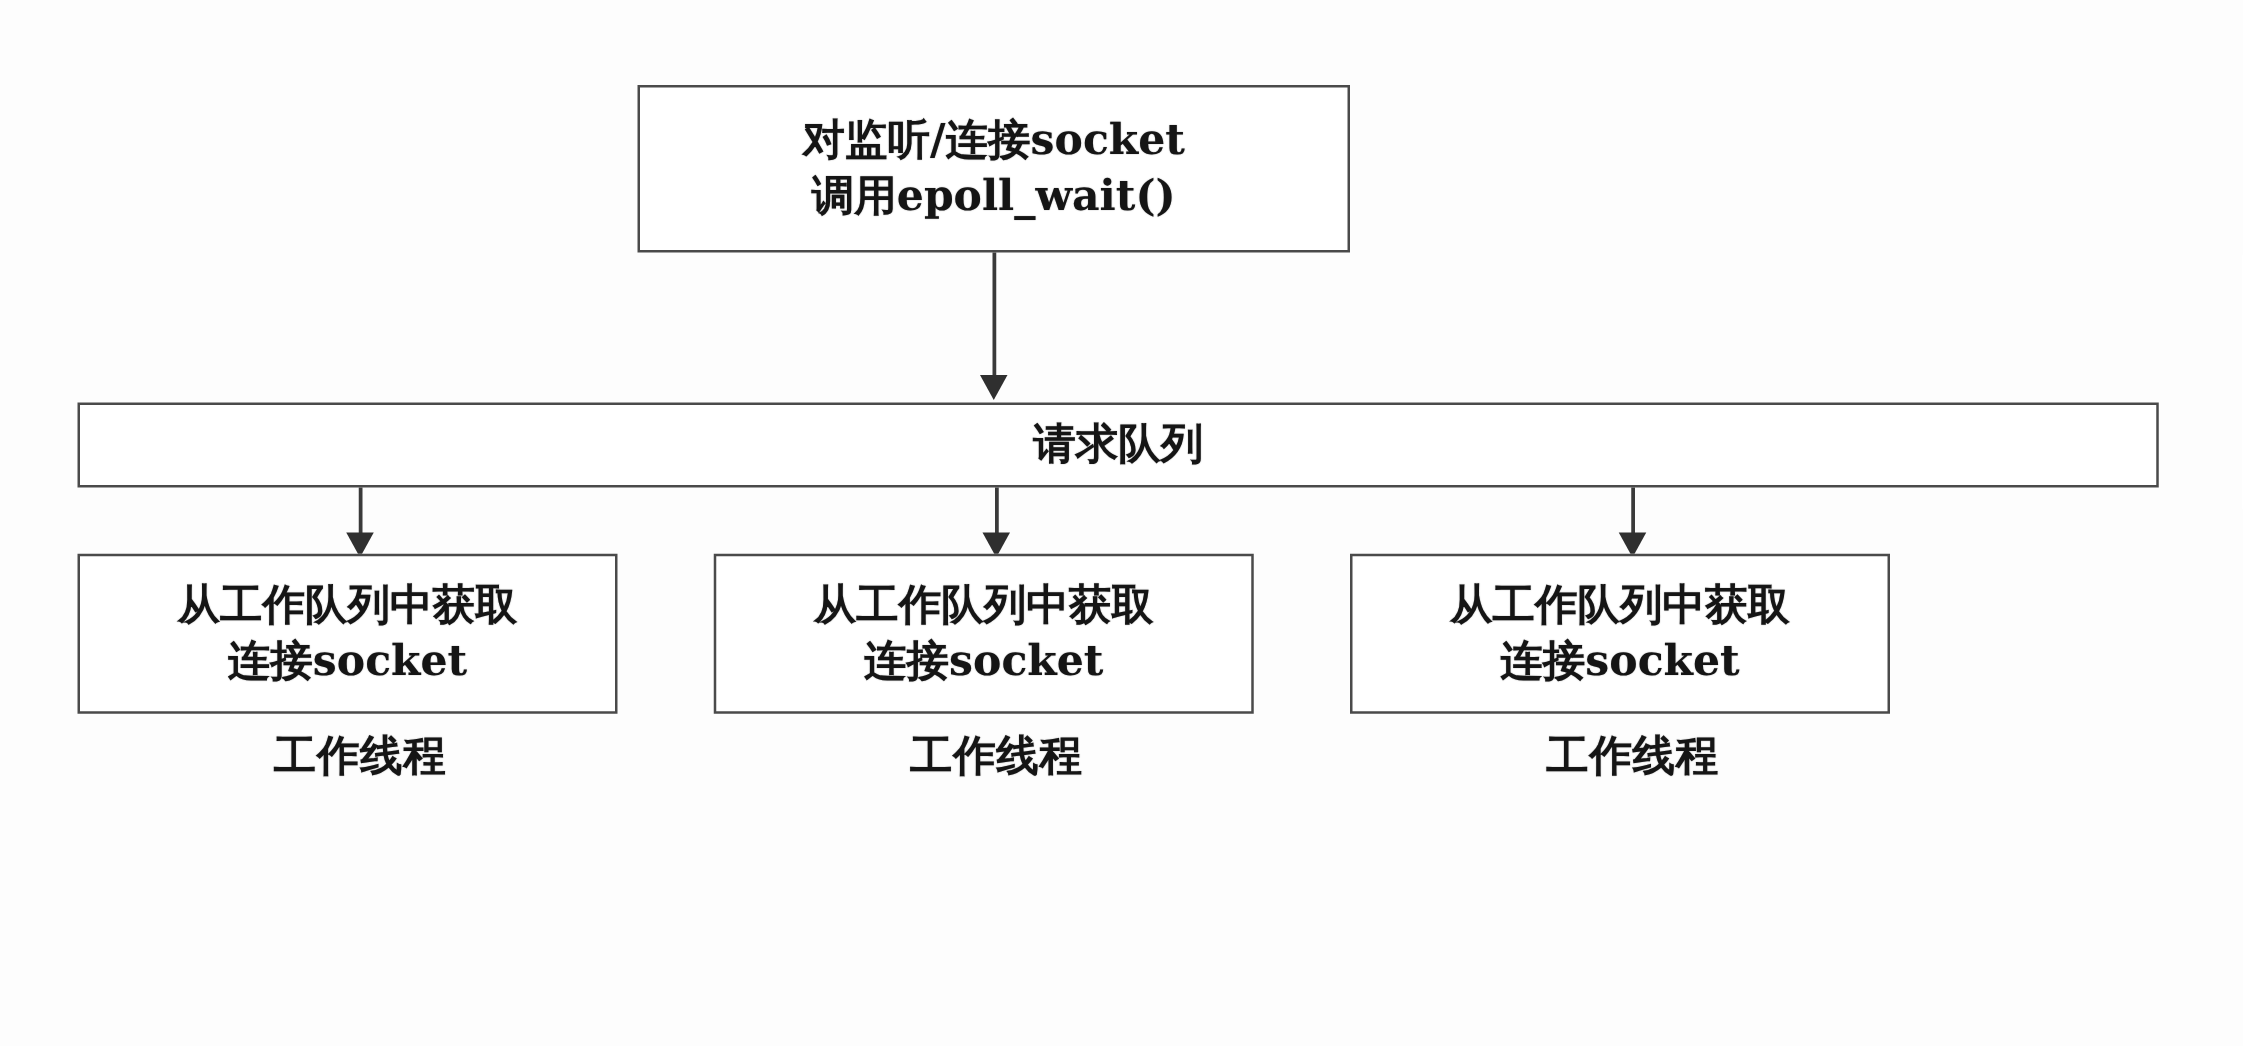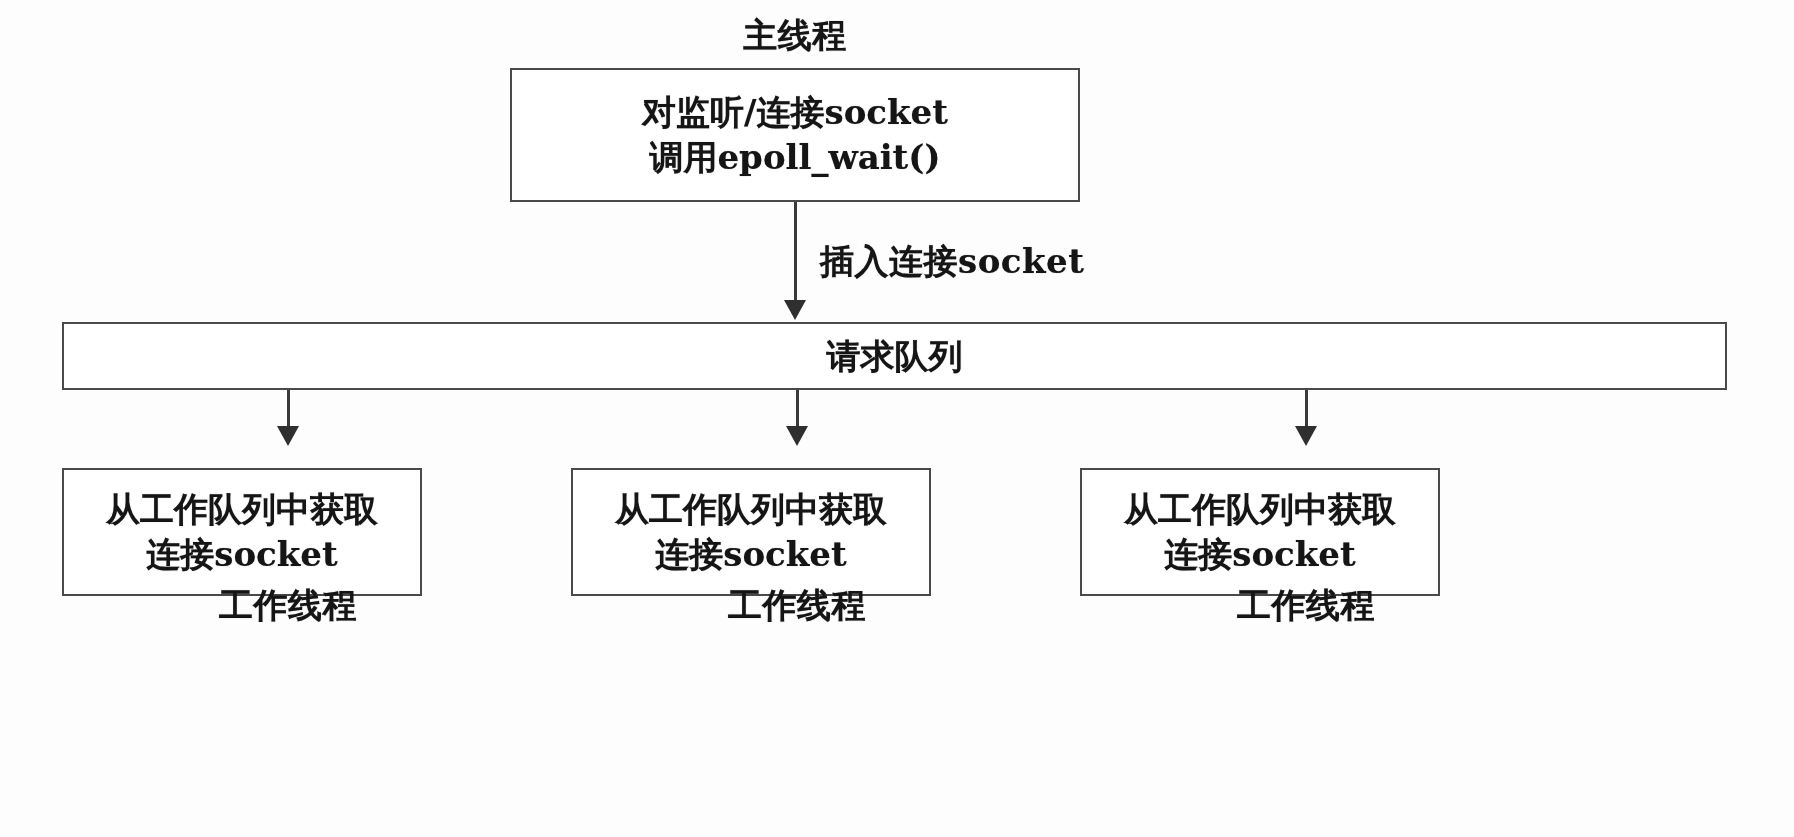--- a/index.html
+++ b/index.html
@@ -69,22 +69,22 @@
   #queue-box {
     left: 62px;
     top: 322px;
     width: 1665px;
     height: 68px;
   }
   #queue-box .box-inner { font-size: 34px; }
 
   
   .worker-box {
-    top: 468px;
-    width: 360px;
+    top: 443px;
+    width: 432px;
     height: 128px;
   }
   #worker-box-0 { left: 62px; }
   #worker-box-1 { left: 571px; }
   #worker-box-2 { left: 1080px; }
 
   
   .vline {
     position: absolute;
     width: 3px;
@@ -147,33 +147,31 @@
     color: #121212;
     text-shadow: 0 0 1px rgba(0,0,0,0.5);
   }
   #figure-caption .cap-num { margin-right: 34px; }
 </style>
 </head>
 <body>
 
 <div id="page">
 
-  <div class="lbl" id="main-thread-label">主线程</div>
 
   <div class="box" id="main-box">
     <div class="box-inner">
       <span class="ln">对监听/连接socket</span>
       <span class="ln">调用epoll_wait()</span>
     </div>
   </div>
 
   <div class="vline" id="conn-main-queue"></div>
   <div class="arrowhead" id="arrow-main-queue"></div>
 
-  <div class="lbl" id="edge-label-insert">插入连接socket</div>
 
   <div class="box" id="queue-box">
     <div class="box-inner">请求队列</div>
   </div>
 
   <div class="vline" id="conn-queue-w0"></div>
   <div class="arrowhead" id="arrow-queue-w0"></div>
   <div class="vline" id="conn-queue-w1"></div>
   <div class="arrowhead" id="arrow-queue-w1"></div>
   <div class="vline" id="conn-queue-w2"></div>

